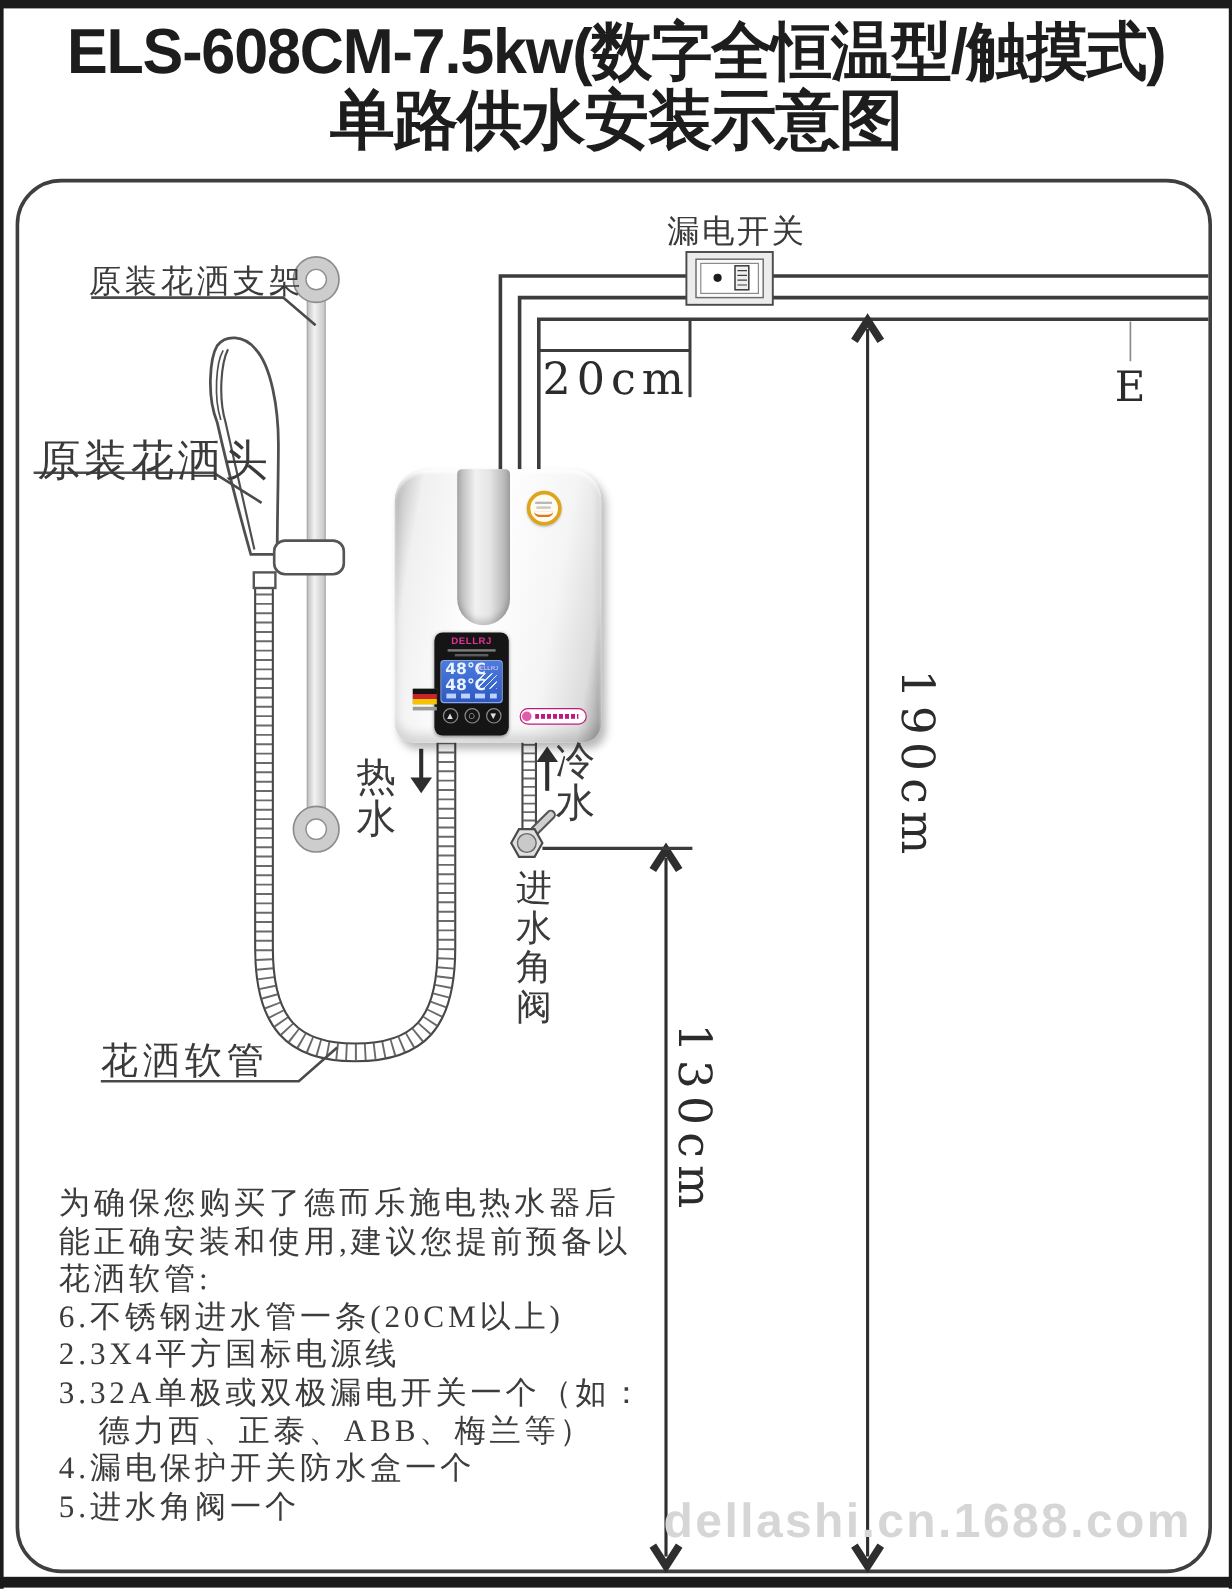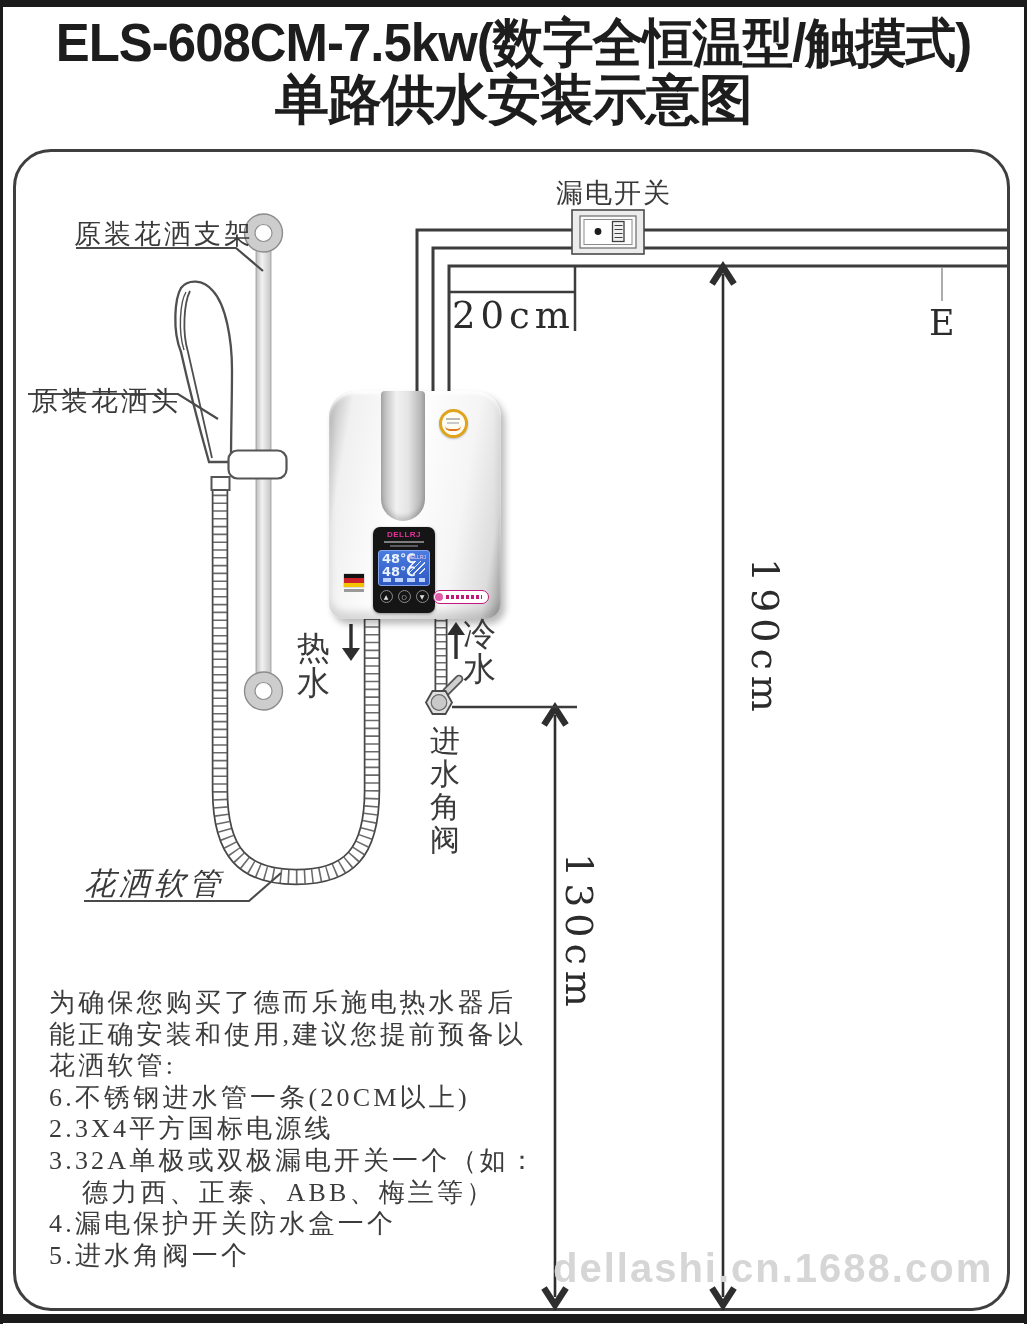--- a/index.html
+++ b/index.html
@@ -36,21 +36,21 @@
     border-radius:26px 26px 16px 16px;
     box-shadow:4px 5px 7px rgba(0,0,0,.28), inset 0 -7px 9px rgba(0,0,0,.14), inset 0 3px 3px rgba(255,255,255,.9);}
   .recess{left:381px;top:391px;width:44px;height:130px;z-index:3;
     background:linear-gradient(90deg,#b0b0b0,#f1f1f1 35%,#e4e4e4 62%,#a8a8a8);
     border-radius:4px 4px 22px 22px;box-shadow:inset 0 -4px 5px rgba(0,0,0,.18);}
   .badge{left:439px;top:409px;width:23px;height:23px;border:3px solid #e0a41c;border-radius:50%;
     background:#fffdf2;z-index:4;box-shadow:0 1px 2px rgba(0,0,0,.25);}
   .badge .b1{left:4px;top:6px;width:14px;height:2px;background:#b9b9b9;}
   .badge .b2{left:5px;top:10px;width:12px;height:2px;background:#c9c9c9;}
   .badge .b3{left:3px;top:14px;width:16px;height:3px;border-bottom:2px solid #e07820;border-radius:0 0 8px 8px;}
-  .panel{left:373px;top:527px;width:62px;height:86px;background:#151515;border-radius:7px;z-index:4;
+  .panel{left:362px;top:527px;width:62px;height:86px;background:#151515;border-radius:7px;z-index:4;
     box-shadow:0 1px 3px rgba(0,0,0,.4);}
   .panel .brand{margin-top:3px;text-align:center;font-size:8px;font-weight:bold;color:#e3339a;
     font-family:"Liberation Sans",sans-serif;letter-spacing:.5px;}
   .bar{margin:2px auto 0;background:#7d7d7d;height:2px;}
   .lcd{margin:3px auto 0;width:50px;height:34px;border:1px solid #87a6ef;border-radius:3px;
     background:linear-gradient(#4b7ce0,#2e58c0);position:relative;overflow:hidden;}
   .lcd .t{position:absolute;left:3px;font-size:13px;font-weight:bold;color:#eaf4ff;
     font-family:"DejaVu Sans",sans-serif;line-height:8px;}
   .lcd .t1{top:4px;} .lcd .t2{top:17px;}
   .lcd .lb{position:absolute;right:3px;top:3px;font-size:5px;color:#ffd2ee;font-family:"Liberation Sans",sans-serif;}
@@ -214,22 +214,22 @@
 
 <div class="abs lbl cjk" style="left:556px;top:175px;font-size:27px;letter-spacing:2px;">漏电开关</div>
 <div class="abs lbl dim" style="left:452px;top:294px;font-size:37px;letter-spacing:5px;">20cm</div>
 <div class="abs lbl dim" style="left:929px;top:303px;font-size:35px;">E</div>
 <div class="abs lbl dim rot" style="left:787px;top:558px;font-size:38px;letter-spacing:6px;">190cm</div>
 <div class="abs lbl dim rot" style="left:601px;top:853px;font-size:38px;letter-spacing:6px;">130cm</div>
 <div class="abs lbl cjk vert" style="left:297px;top:631px;width:36px;font-size:33px;line-height:35px;">热水</div>
 <div class="abs lbl cjk vert" style="left:463px;top:619px;width:36px;font-size:33px;line-height:35px;font-family:Liberation Mono, monospace;">冷水</div>
 <div class="abs lbl cjk vert" style="left:430px;top:724px;width:33px;font-size:30px;line-height:33px;">进水角阀</div>
 <div class="abs lbl cjk" style="left:74px;top:216px;font-size:27px;letter-spacing:3px;text-align:center;">原装花洒支架</div>
-<div class="abs lbl cjk" style="left:31px;top:383px;font-size:27px;letter-spacing:3px;">原装花洒头</div>
-<div class="abs lbl cjk" style="left:84px;top:863px;font-size:31px;letter-spacing:4px;font-style:italic;">花洒软管</div>
+<div class="abs lbl cjk" style="left:31px;top:360px;font-size:36px;letter-spacing:3px;">原装花洒头</div>
+<div class="abs lbl cjk" style="left:84px;top:863px;font-size:31px;letter-spacing:4px;">花洒软管</div>
 
 <div class="abs notes cjk">
   <div>为确保您购买了德而乐施电热水器后</div>
   <div>能正确安装和使用,建议您提前预备以</div>
   <div>花洒软管:</div>
   <div>6.不锈钢进水管一条(20CM以上)</div>
   <div>2.3X4平方国标电源线</div>
   <div>3.32A单极或双极漏电开关一个（如：</div>
   <div class="indent">德力西、正泰、ABB、梅兰等）</div>
   <div>4.漏电保护开关防水盒一个</div>

